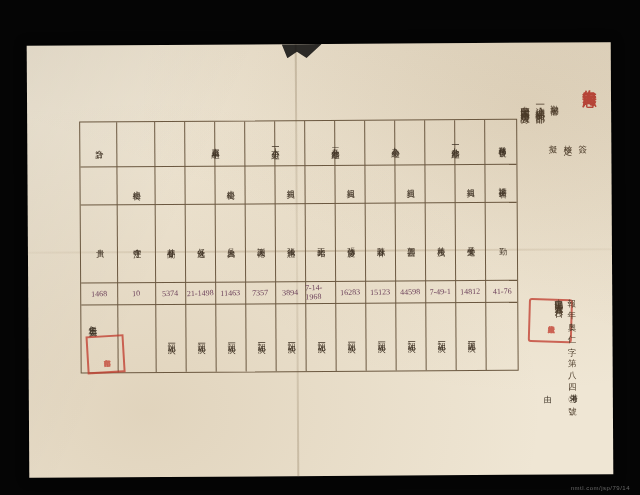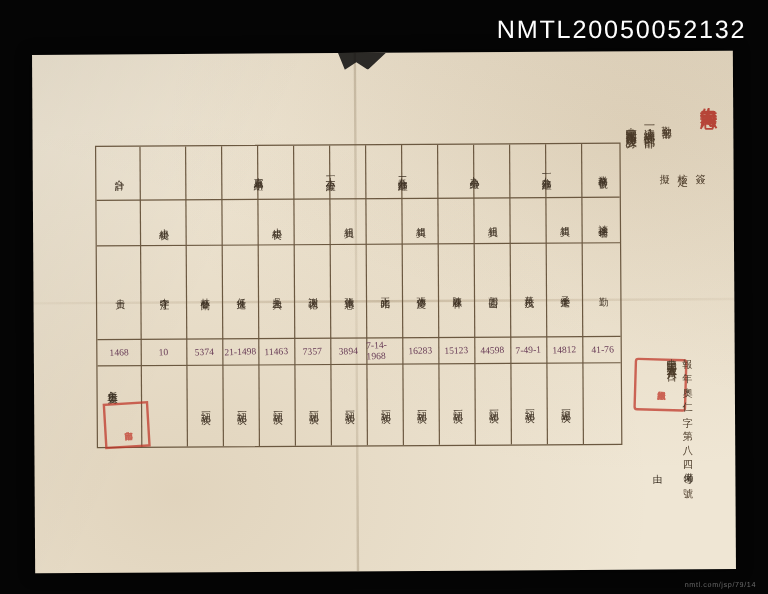--- a/index.html
+++ b/index.html
@@ -230,21 +230,20 @@
     top: 332px;
   }
   .remark-label .vtext { font-size: 8px; }
 </style>
 </head>
 <body>
 
 <div id="root">
   <div class="bg-frame"></div>
 
-  <div class="archive-id">NMTL20050052132</div>
   <div class="watermark">nmtl.com/jsp/79/14</div>
 
   <div class="sheet">
     <div class="fold f1"></div>
     <div class="crease c1"></div>
     <div class="tear"></div>
 
     <div class="doc">
 
       <div class="red-title vtext">朱書海同志</div>

